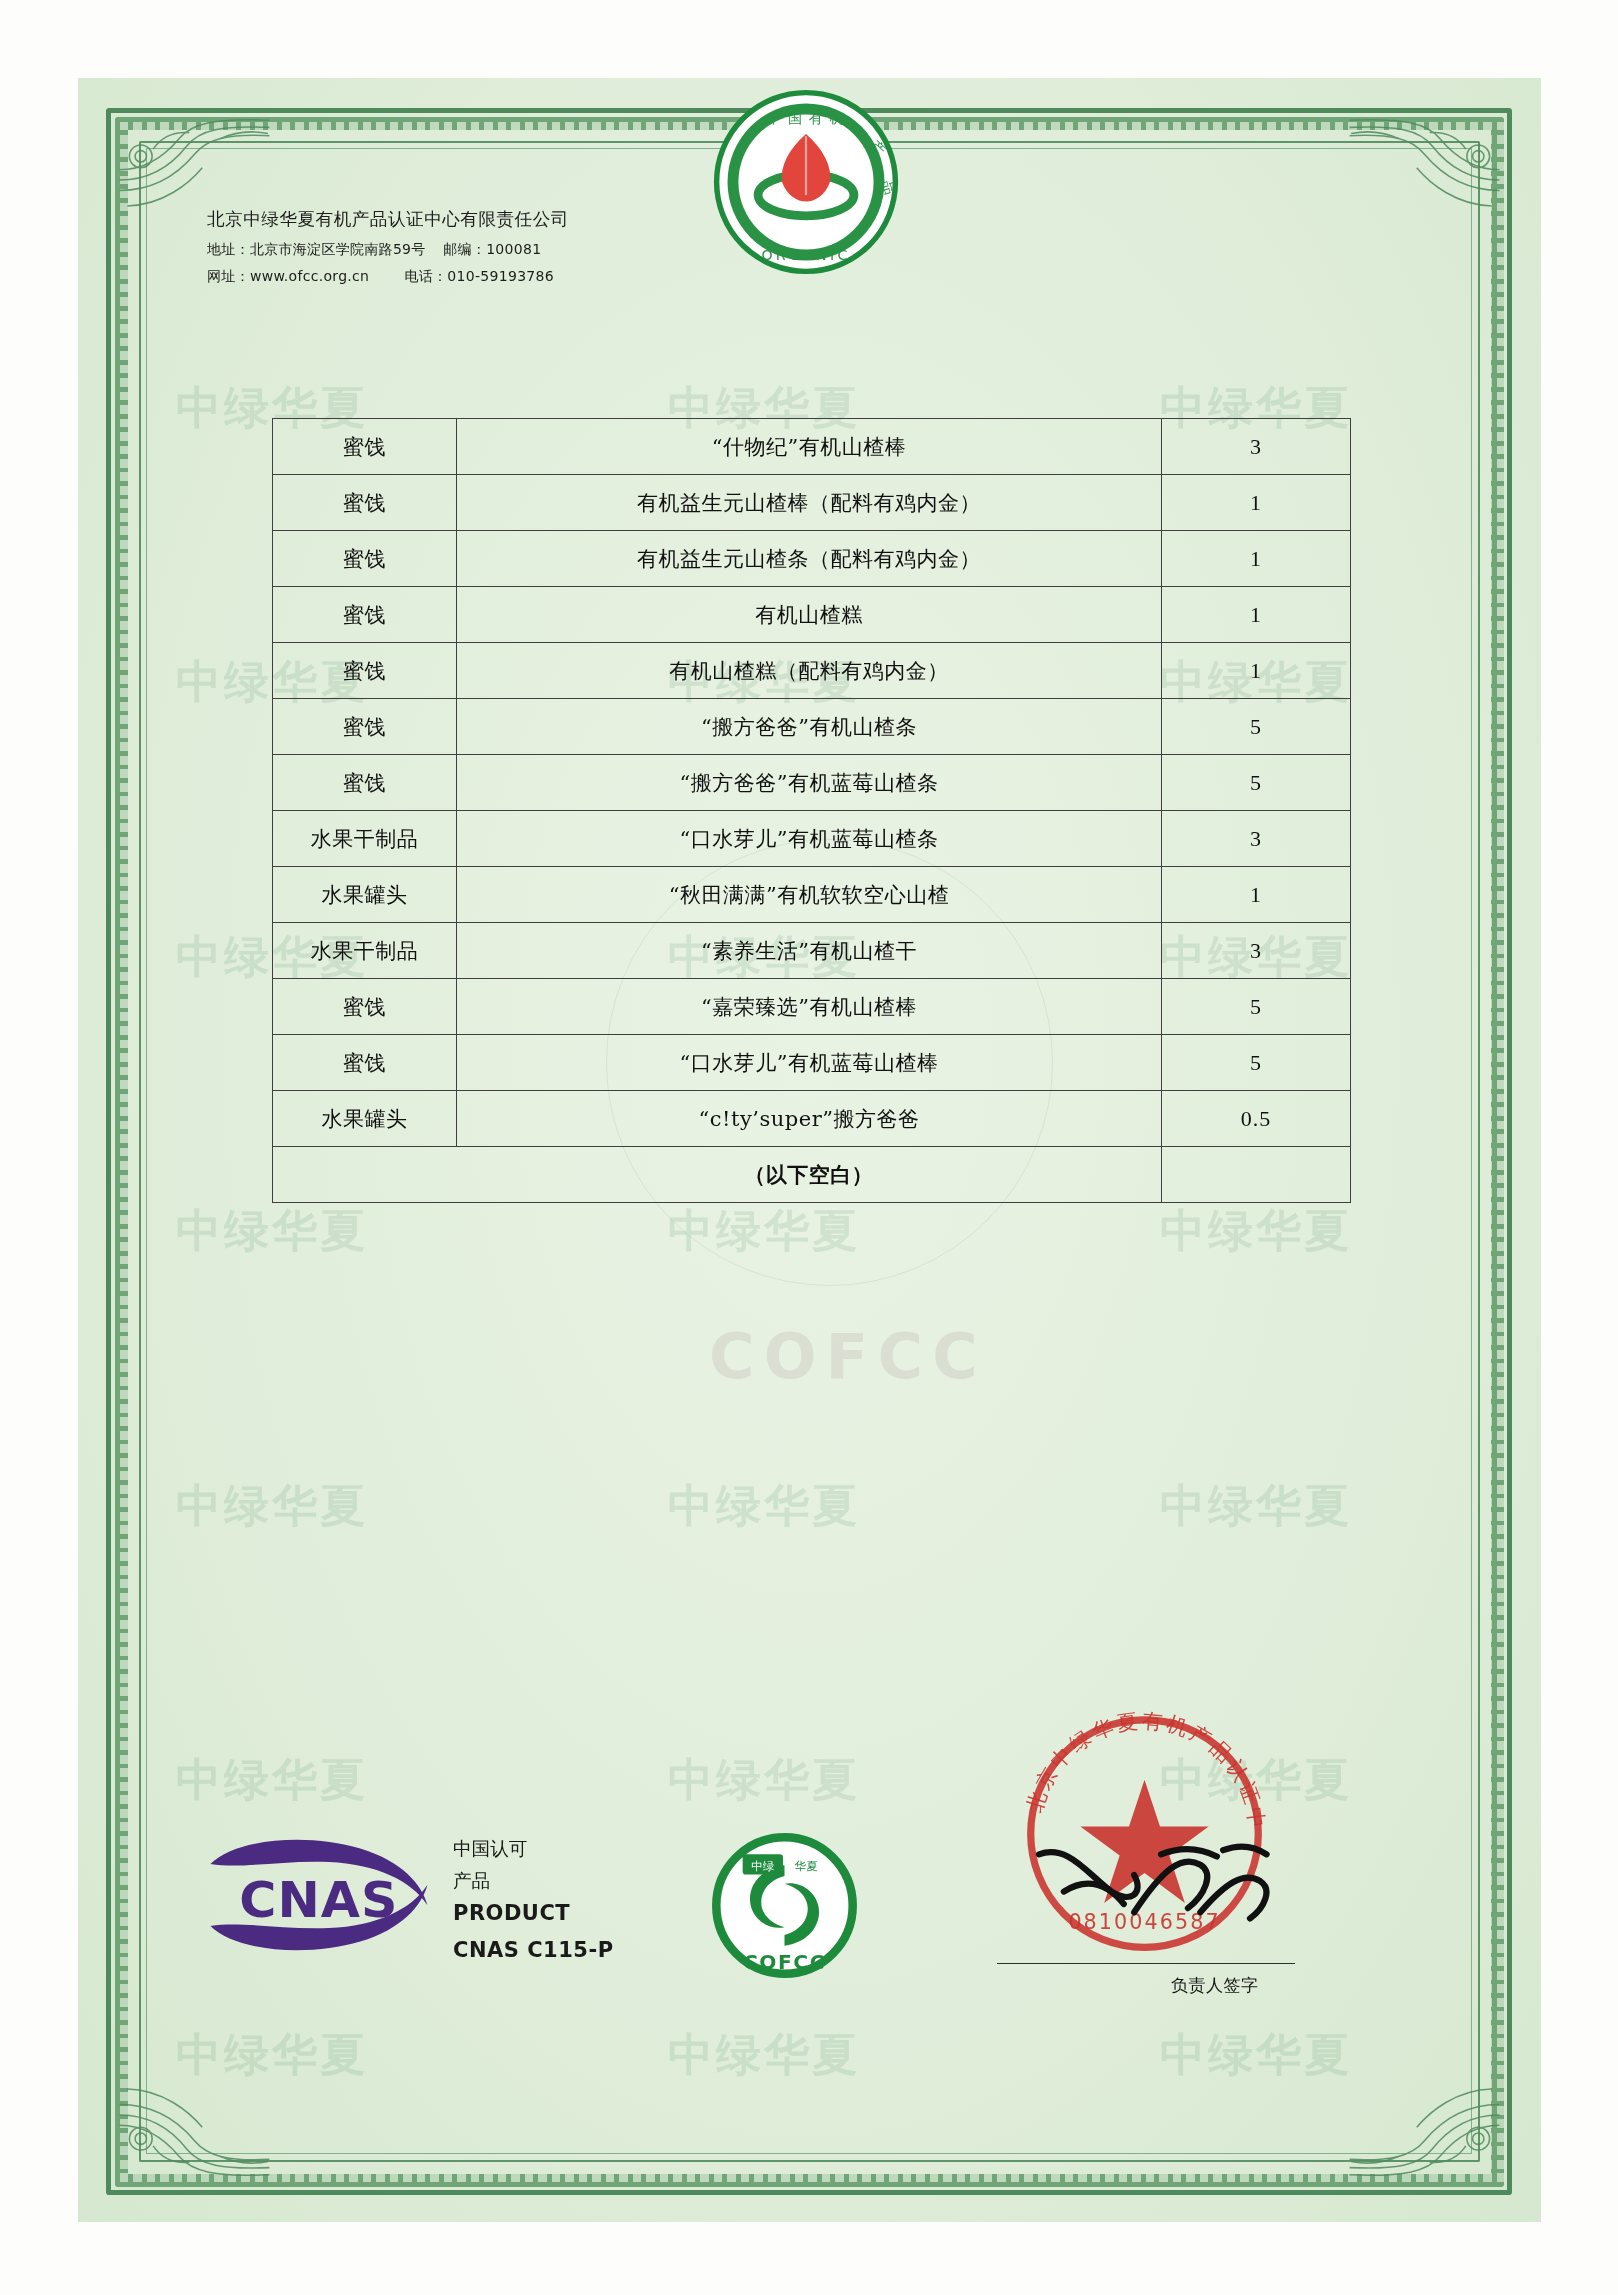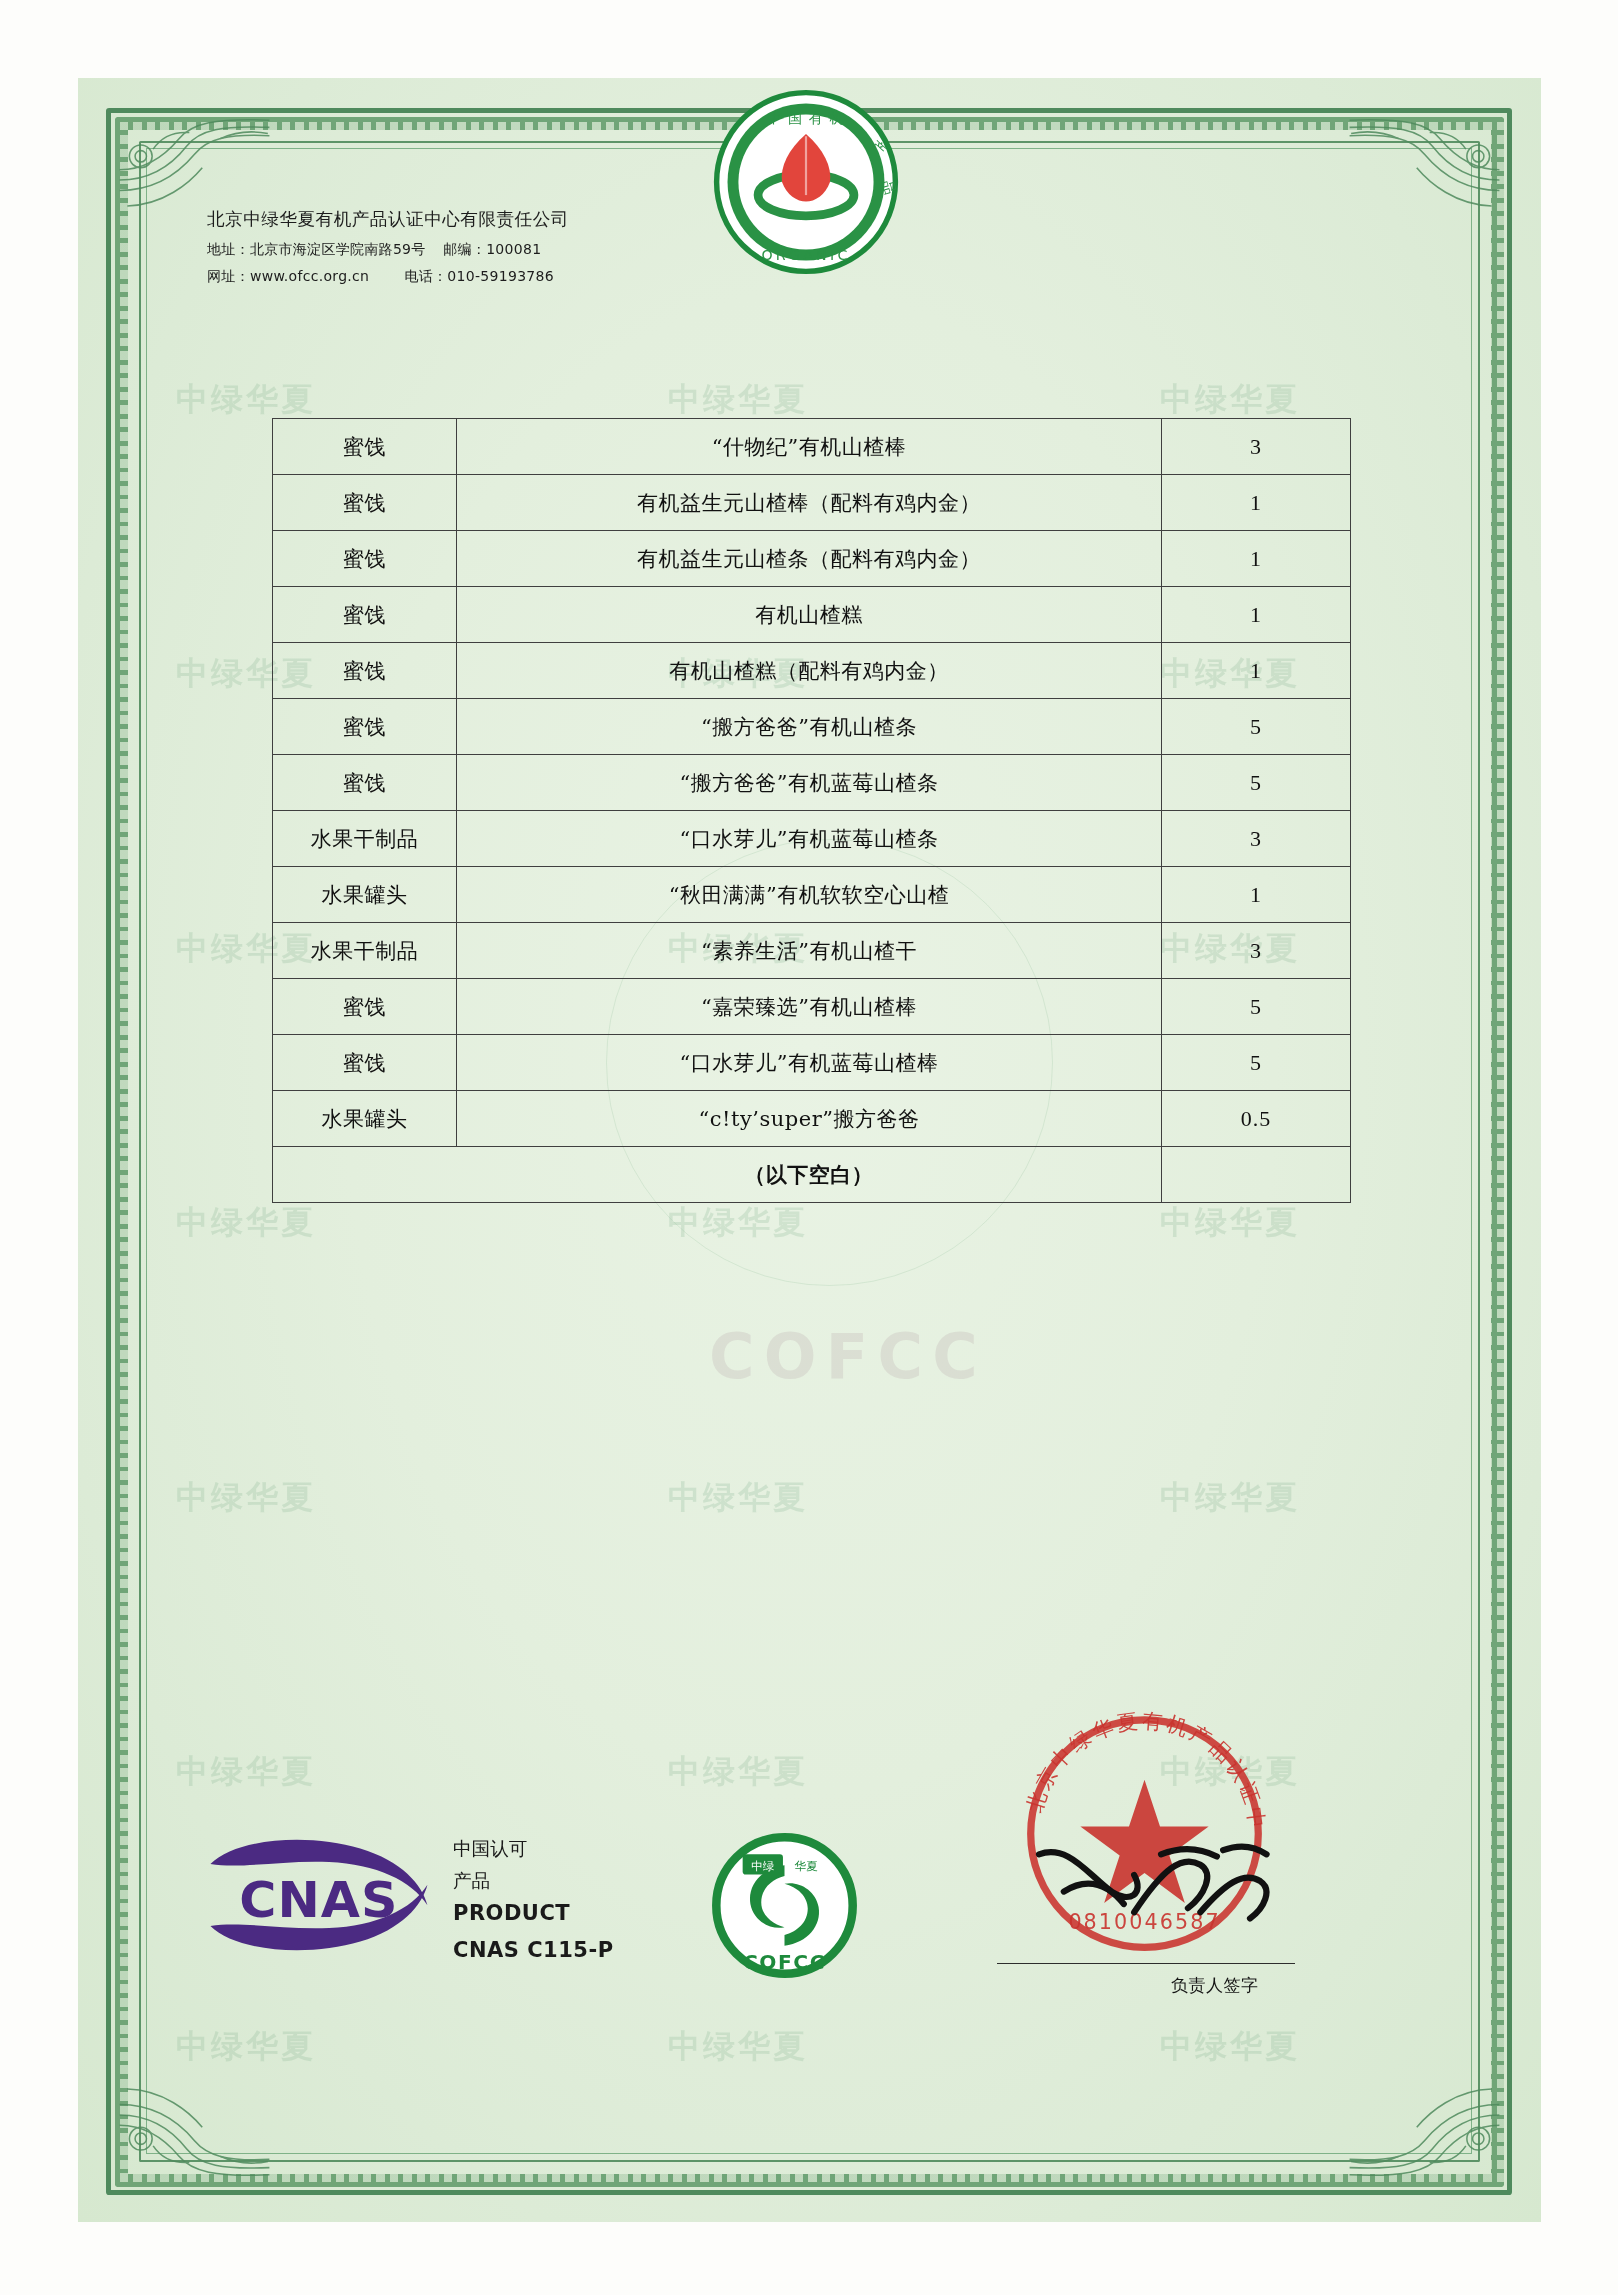--- a/index.html
+++ b/index.html
@@ -98,21 +98,21 @@
     top: 155px;
     width: 1318px;
     height: 1997px;
     overflow: hidden;
     pointer-events: none;
   }
   .wm {
     position: absolute;
     font-family: Liberation Mono, monospace;
     font-weight: 700;
-    font-size: 32px;
+    font-size: 45px;
     letter-spacing: 3.1px;
     color: rgba(125,175,135,0.22);
     white-space: nowrap;
   }
   .wm-ring {
     position: absolute;
     border: 1.6px solid rgba(150,195,160,0.25);
     border-radius: 50%;
   }
   .wm-cofcc {

